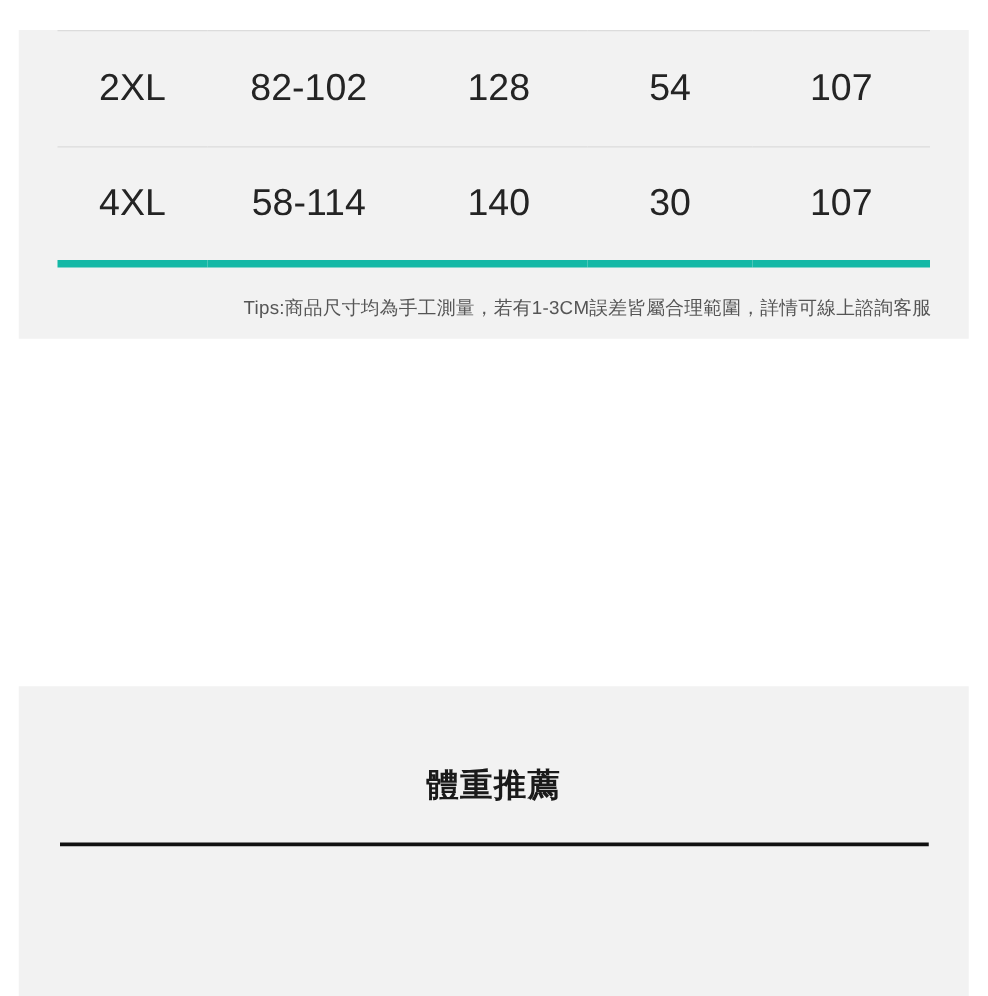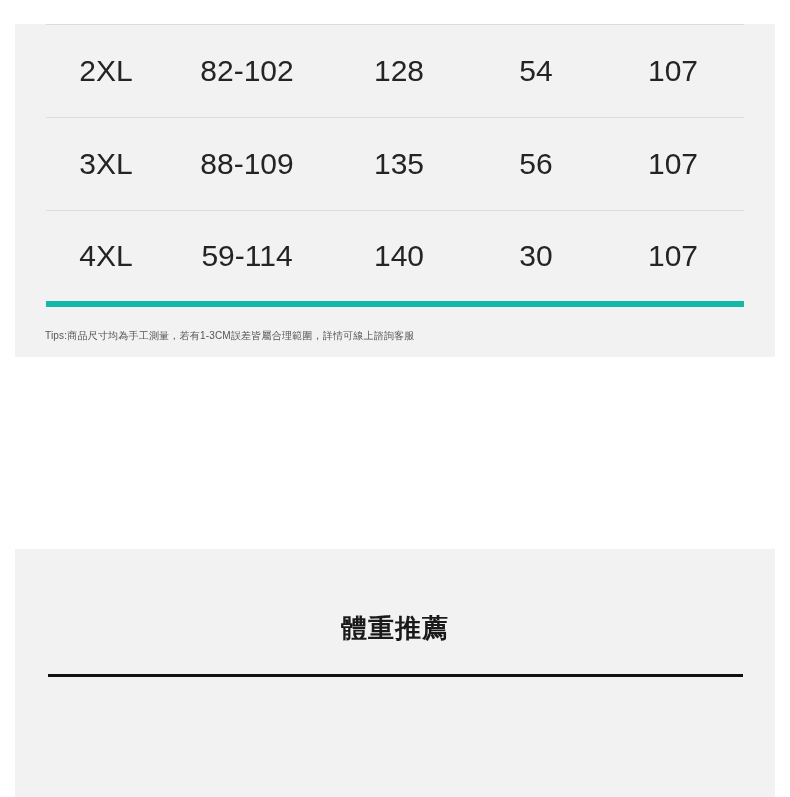--- a/index.html
+++ b/index.html
@@ -57,22 +57,22 @@
   }
   .col-size  { width: 118px; }
   .col-a     { width: 160px; }
   .col-b     { width: 140px; }
   .col-c     { width: 130px; }
   .col-d     { width: 140px; }
 
   .tips {
     margin: 22px auto 0 auto;
     width: 700px;
-    text-align: left;
-    font-size: 10px;
+    text-align: right;
+    font-size: 15px;
     color: #555555;
     letter-spacing: 0.2px;
     line-height: 1.4;
   }
 
   
   .weight-panel {
     position: absolute;
     left: 15px;
     top: 513px;
@@ -129,29 +129,22 @@
     <table class="size-table">
       <tbody>
         <tr>
           <td class="col-size">2XL</td>
           <td class="col-a">82-102</td>
           <td class="col-b">128</td>
           <td class="col-c">54</td>
           <td class="col-d">107</td>
         </tr>
         <tr>
-          <td class="col-size">3XL</td>
-          <td class="col-a">88-109</td>
-          <td class="col-b">135</td>
-          <td class="col-c">56</td>
-          <td class="col-d">107</td>
-        </tr>
-        <tr>
           <td class="col-size">4XL</td>
-          <td class="col-a">59-114</td>
+          <td class="col-a">58-114</td>
           <td class="col-b">140</td>
           <td class="col-c">30</td>
           <td class="col-d">107</td>
         </tr>
       </tbody>
     </table>
     <div class="tips">Tips:商品尺寸均為手工測量，若有1-3CM誤差皆屬合理範圍，詳情可線上諮詢客服</div>
   </div>
 
   <div class="weight-panel">

